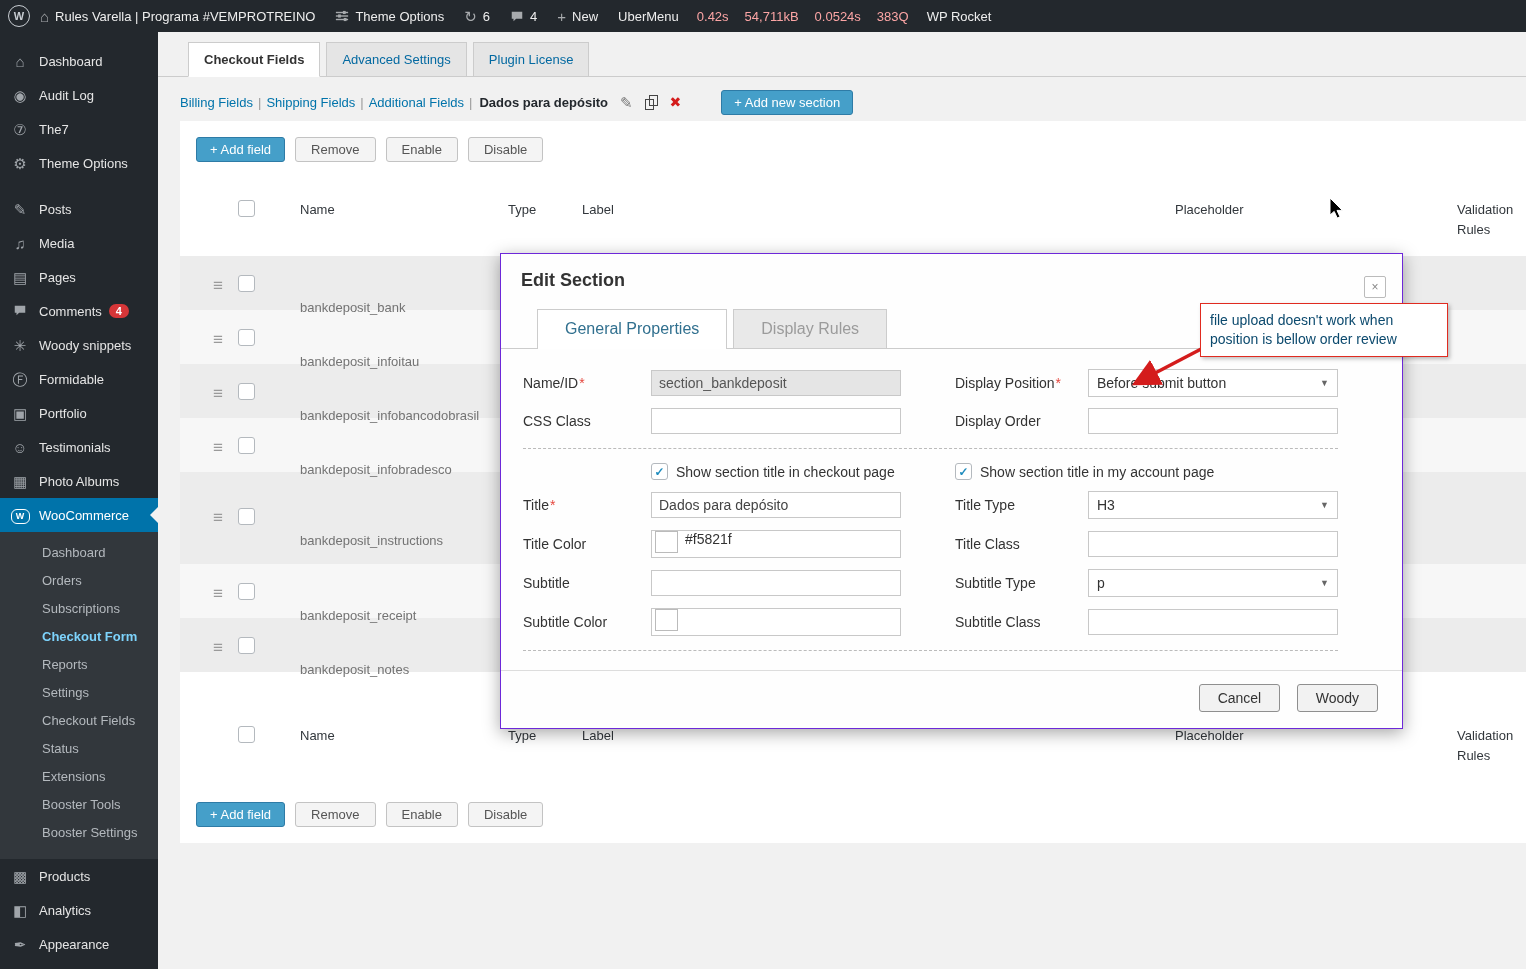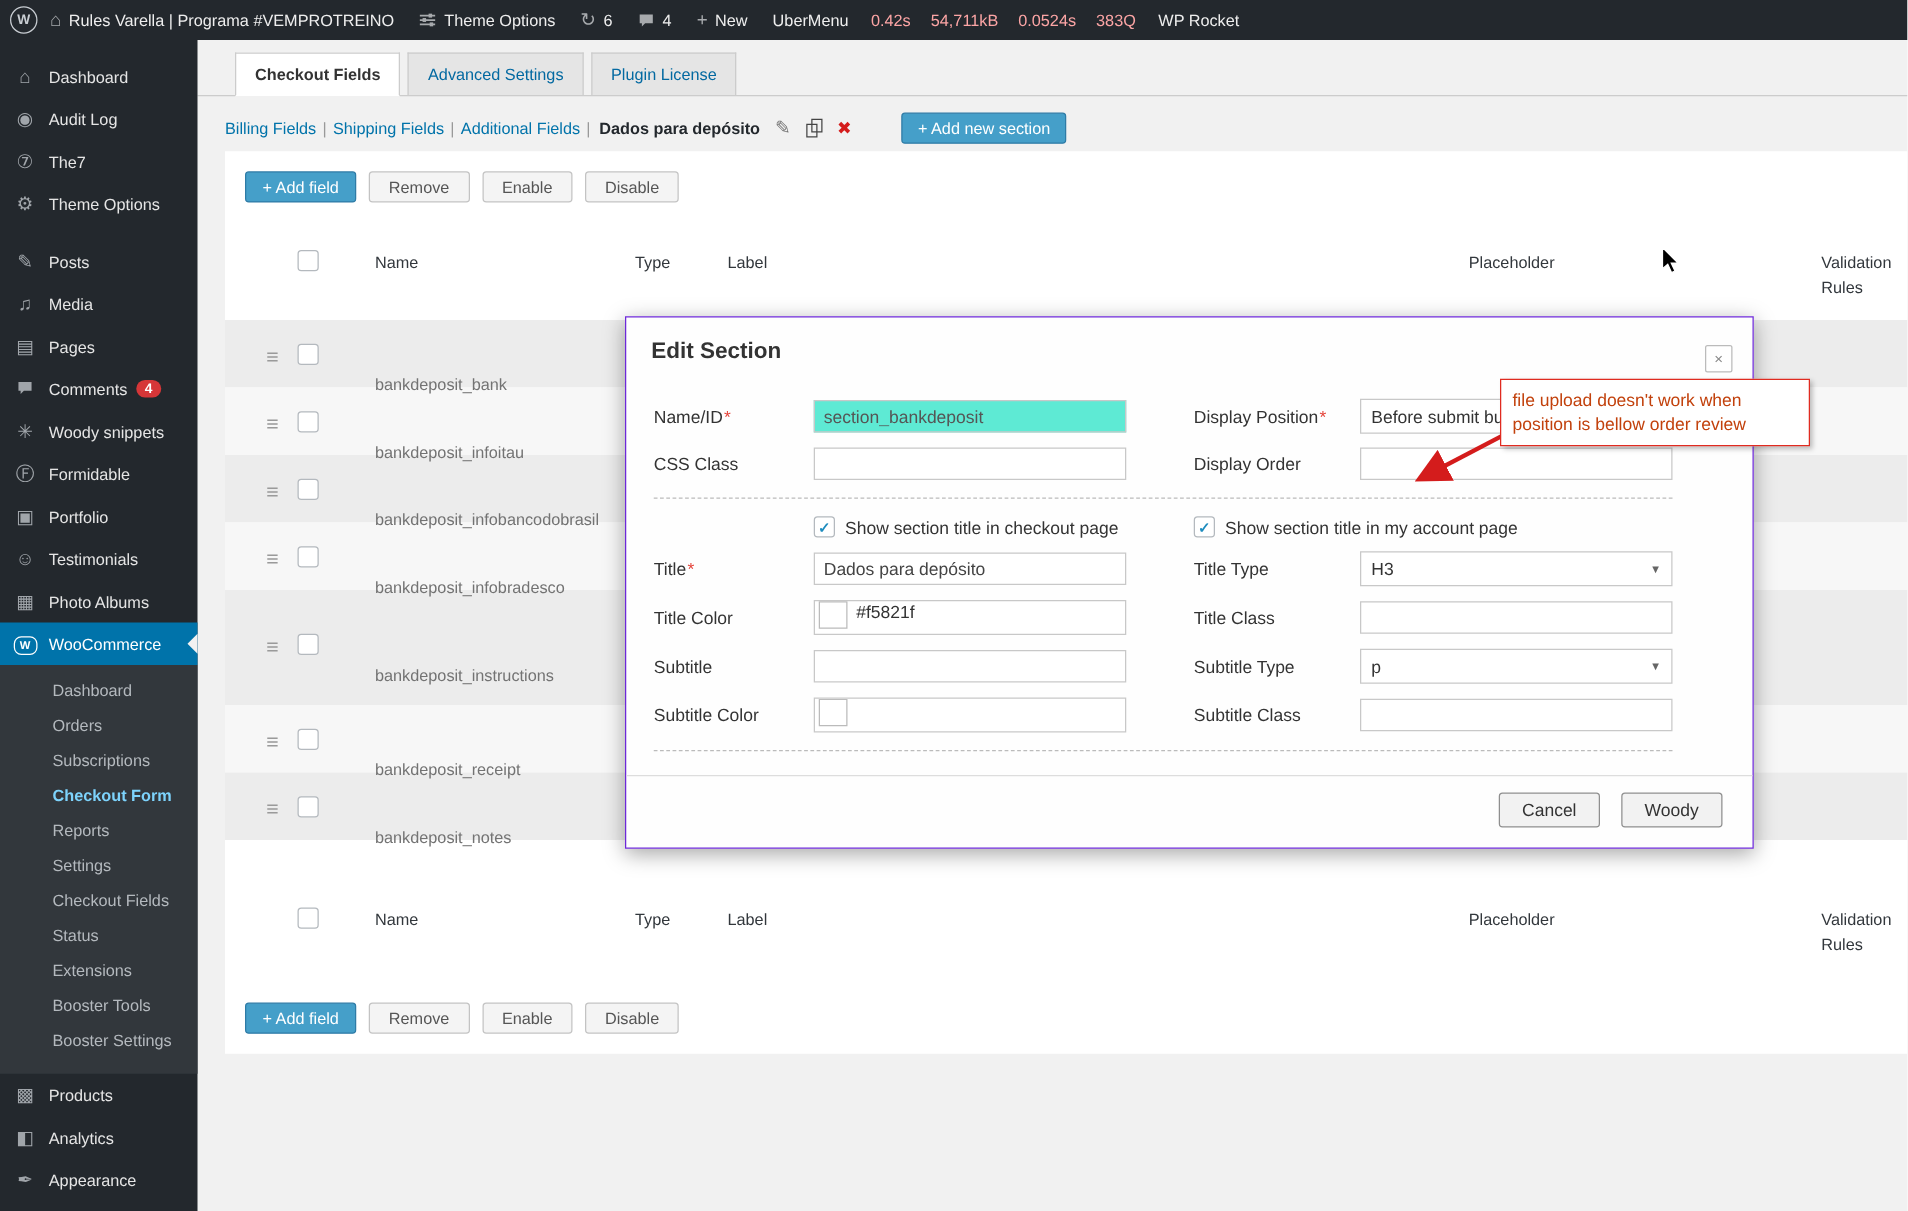--- a/index.html
+++ b/index.html
@@ -81,34 +81,34 @@
   .modal-tabs{display:flex;padding-left:36px;border-bottom:1px solid #ccc;margin-top:10px;align-items:flex-end;}
   .m-tab{padding:10px 27px;font-size:16px;border:1px solid #ccc;border-bottom:none;background:#e9e9e9;
     color:#9b9b9b;margin-right:6px;cursor:pointer;}
   .m-tab.active{background:#fff;color:#31708f;margin-bottom:-1px;padding-bottom:11px;}
   .modal-form{padding:20px 22px 8px;display:grid;grid-template-columns:128px 250px 54px 133px 250px;
     row-gap:11px;align-items:center;font-size:14px;color:#333;}
   .f-label{white-space:nowrap;}
   .req{color:#e5463d;margin-left:1px;}
   .f-input{width:100%;box-sizing:border-box;height:26px;border:1px solid #c8c8c8;padding:0 7px;
     font-family:"Liberation Sans",sans-serif;font-size:14px;color:#444;background:#fff;}
-  .f-input.disabled{background:#5eead4;color:#555;}
+  .f-input.disabled{background:#e5e5e5;color:#555;}
   .f-select{height:26px;border:1px solid #c8c8c8;background:#fff;display:flex;align-items:center;
     justify-content:space-between;padding:0 8px;cursor:pointer;}
   .f-select .arr{font-size:9px;color:#666;}
   .f-color{height:26px;border:1px solid #c8c8c8;background:#fff;display:flex;align-items:flex-start;gap:7px;padding:0 6px 0 3px;}
   .swatch{width:21px;height:20px;border:1px solid #bbb;background:#fff;flex:0 0 21px;}
   .dashed{grid-column:1/-1;border-top:1px dashed #bbb;height:0;margin:3px 0;}
   .cb-wrap{display:flex;align-items:center;gap:8px;white-space:nowrap;cursor:pointer;}
   .modal-footer{border-top:1px solid #ddd;margin-top:8px;padding:13px 24px 16px;text-align:right;}
   .btn-dialog{padding:5px 18px;font-size:14px;border:1px solid #8f8f8f;border-radius:3px;background:#f2f2f2;
     color:#333;margin-left:12px;cursor:pointer;}
   
   .annotation{position:absolute;left:1200px;top:303px;width:228px;background:#fff;border:1px solid #e02b20;
-    box-shadow:2px 2px 4px rgba(0,0,0,.25);padding:7px 9px;font-size:14px;color:#c2410c;line-height:1.35;z-index:60;}
+    box-shadow:2px 2px 4px rgba(0,0,0,.25);padding:7px 9px;font-size:14px;color:#0c4a6e;line-height:1.35;z-index:60;}
   .arrow-svg{position:absolute;left:1122px;top:330px;z-index:55;}
   .cursor-svg{position:absolute;left:1329px;top:197px;z-index:100;}
 </style>
 </head>
 <body>
 
 <div class="admin-bar">
   <span class="ab-logo">W</span>
   <span class="ab-item">
     <span class="ab-ico">⌂</span>
@@ -370,20 +370,24 @@
       <button class="btn">Disable</button>
     </div>
   </div>
 </div>
 
 <div class="modal">
   <div class="modal-header">
     <span class="modal-title">Edit Section</span>
     <span class="modal-close">×</span>
   </div>
+  <div class="modal-tabs">
+    <div class="m-tab active">General Properties</div>
+    <div class="m-tab">Display Rules</div>
+  </div>
 
   <div class="modal-form">
     <div class="f-label"><span>Name/ID</span><span class="req">*</span></div>
     <input class="f-input disabled" value="section_bankdeposit" style="">
     <div></div>
     <div class="f-label"><span>Display Position</span><span class="req">*</span></div>
     <div class="f-select">
       <span>Before submit button</span>
       <span class="arr">▼</span>
     </div>

